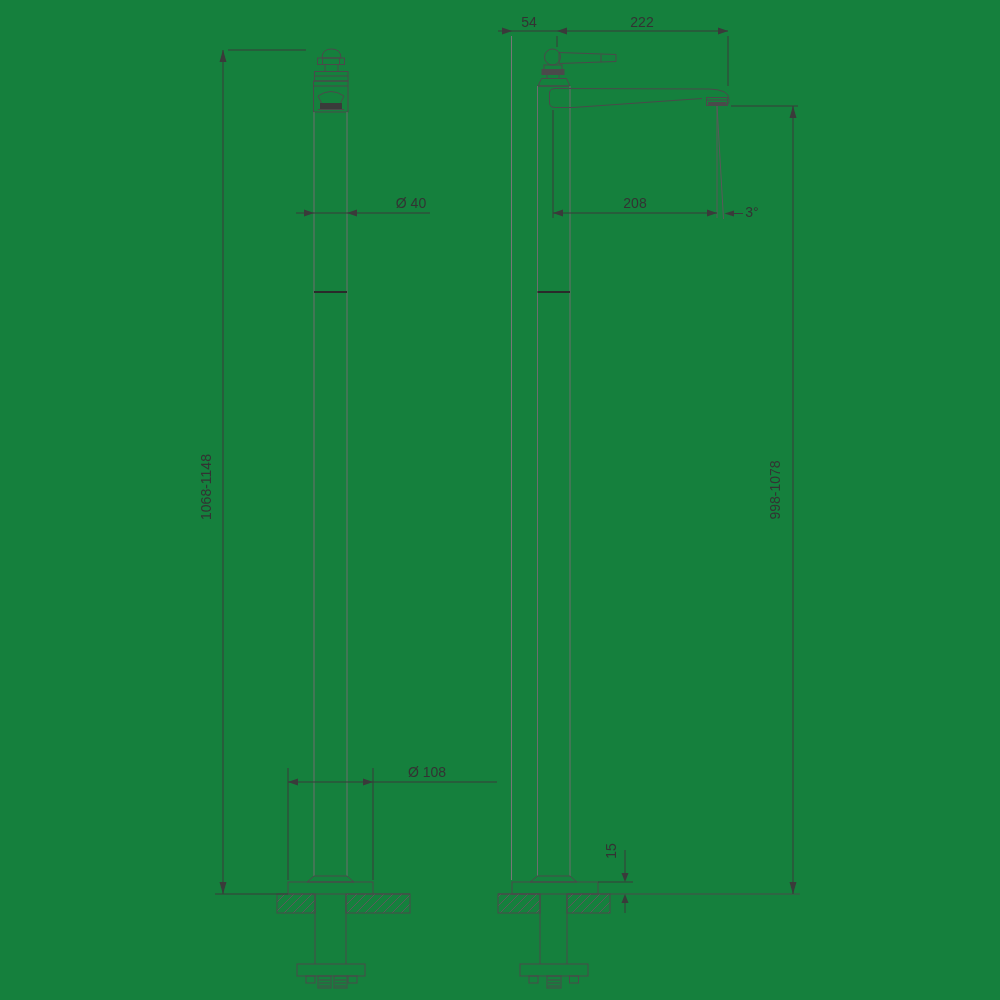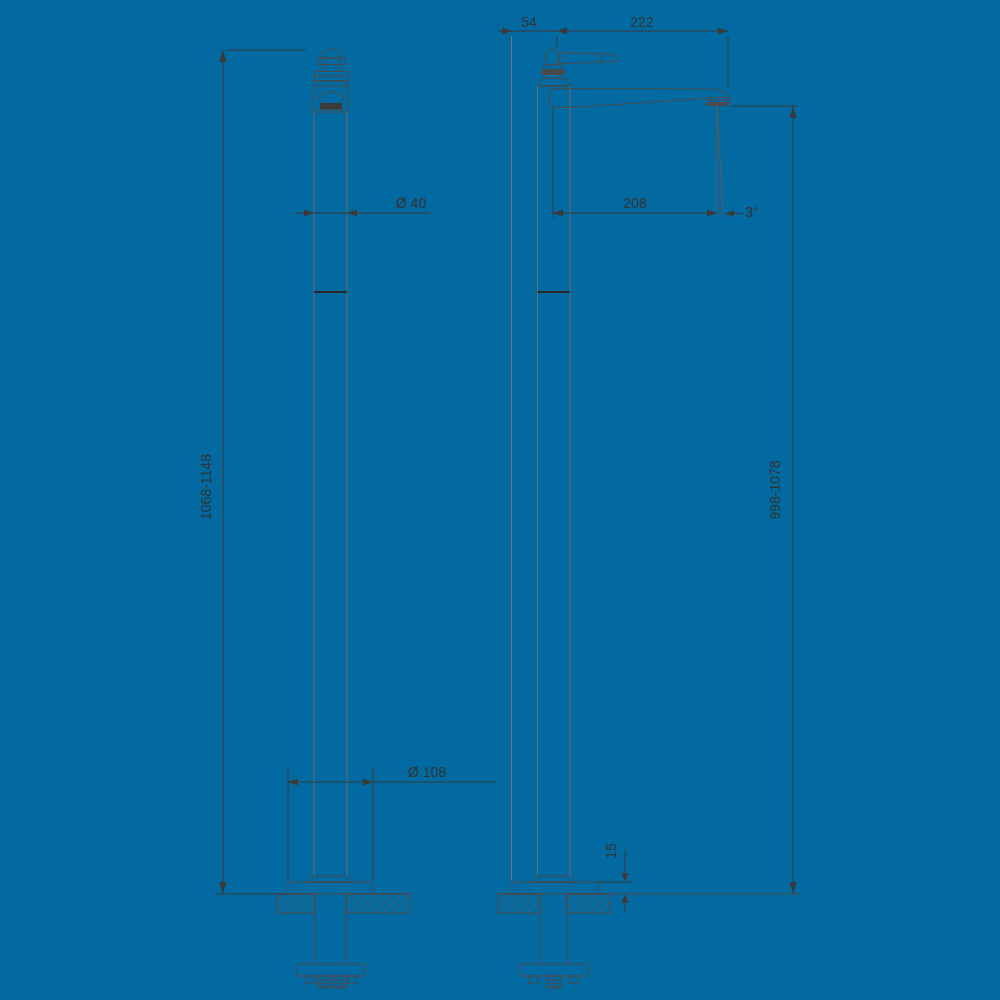--- a/index.html
+++ b/index.html
@@ -1,19 +1,19 @@
 <!DOCTYPE html>
 <html><head>
 <meta charset="utf-8">
 <style>
   html,body{margin:0;padding:0;background:#fff;}
   .canvas{
     position:relative;
     width:1000px;height:1000px;
-    background:#0369a1;
+    background:#15803d;
     font-family:"Liberation Sans", sans-serif;
     overflow:hidden;
   }
   svg{display:block;}
   .dimtext{
     font-family:"Liberation Sans", sans-serif;
     font-size:14px;
     fill:#333;
   }
 </style>

